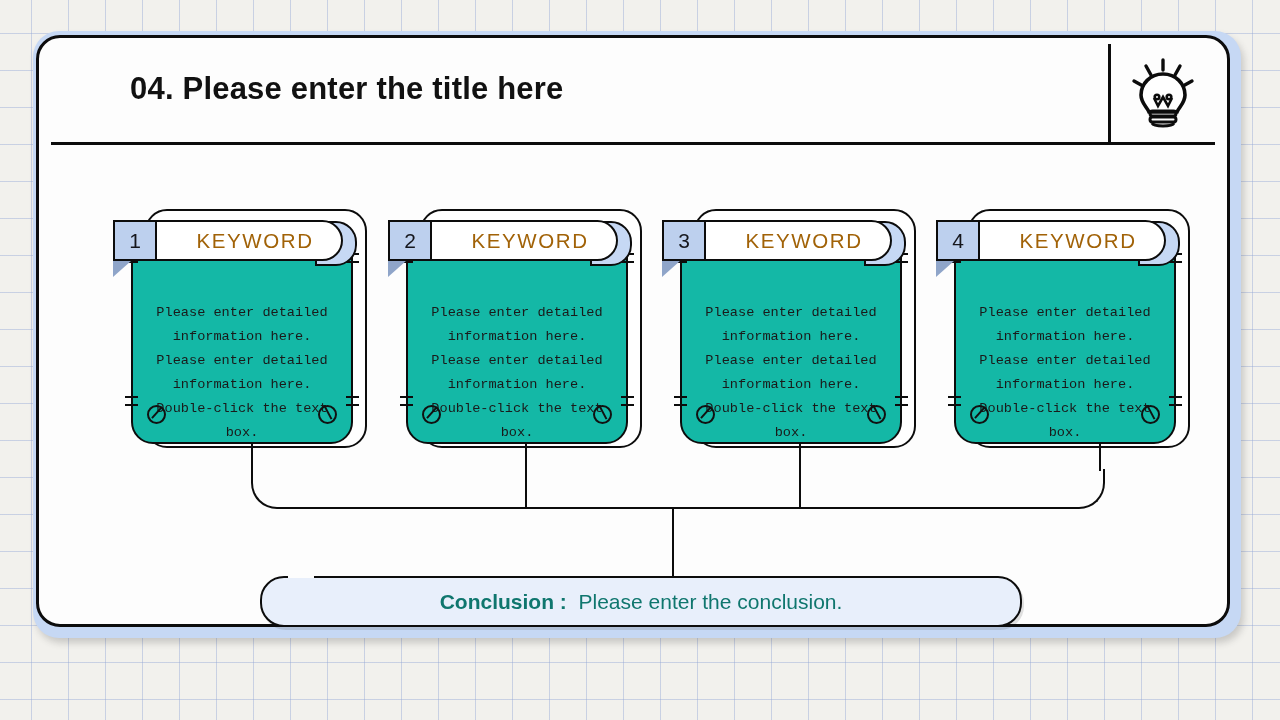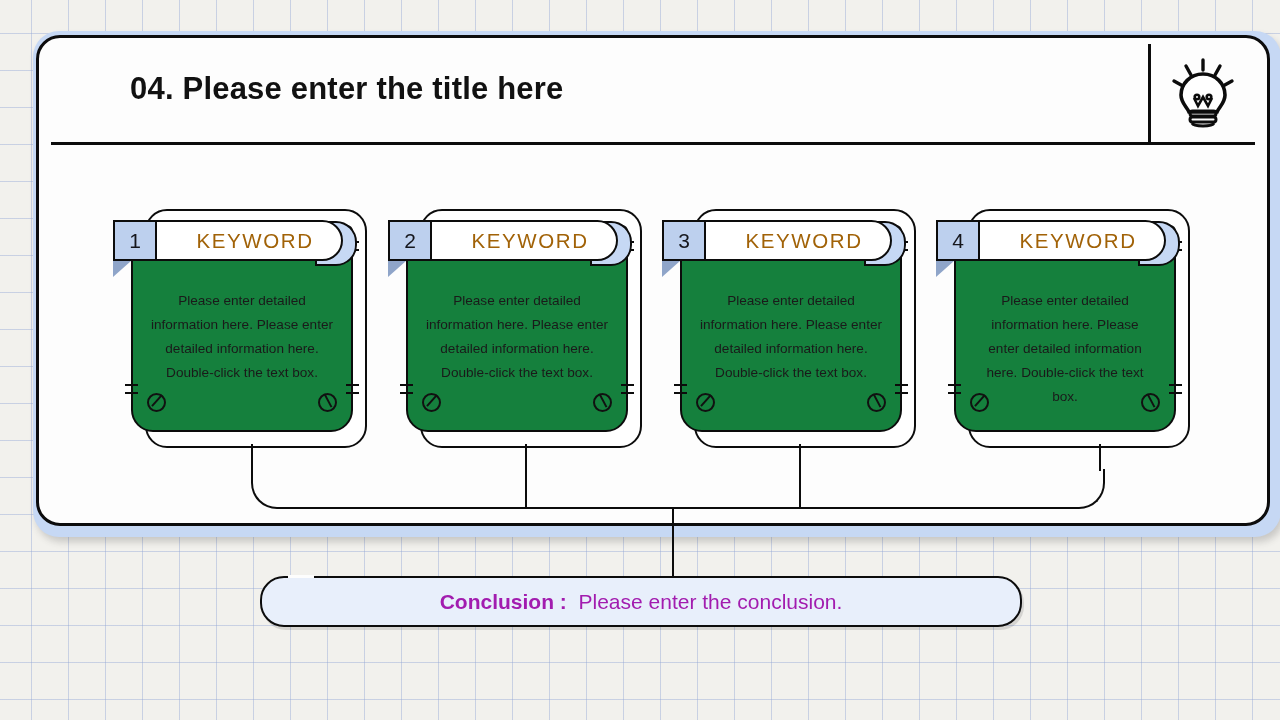--- a/index.html
+++ b/index.html
@@ -9,25 +9,24 @@
     background-color:#f2f1ed;
     background-image:
       linear-gradient(to right, rgba(150,170,215,.45) 1px, transparent 1px),
       linear-gradient(to bottom, rgba(150,170,215,.45) 1px, transparent 1px);
     background-size:37px 37px;
     background-position:-6px -4px;
   }
 
   
   #slide-frame{
-    position:absolute;left:33px;top:31px;width:1208px;height:506px;
+    position:absolute;left:33px;top:31px;width:1208px;height:607px;
     border-radius:26px;
     background:#c6d8f4;          
     box-shadow:3px 5px 7px rgba(60,60,60,.22);
-    padding-left:40px;
   }
   #slide-inner{
     position:absolute;left:3px;top:4px;right:11px;bottom:11px;
     background:#fdfdfd;
     border:3px solid #0c0c0c;
     border-radius:24px;
   }
 
   
   #header{
@@ -52,23 +51,24 @@
   #canvas{position:absolute;left:0;top:101px;right:0;bottom:0;}
 
   
   .card{position:absolute;top:70px;}
 
   .card-backplate{
     position:absolute;left:14px;top:0;width:218px;height:235px;
     border:2.6px solid #0c0c0c;border-radius:22px;background:#fff;
   }
   .card-body{
-    position:absolute;left:0;top:16px;width:218px;height:203px;
+    position:absolute;left:0;top:28px;width:218px;height:203px;
     border:2.6px solid #0c0c0c;border-radius:6px 6px 22px 22px;
-    background:#15803d;
+    background:#14b8a6;
+    font-family:Liberation Mono, monospace;
   }
   .tick{position:absolute;width:13px;height:0;border-top:2.4px solid #0c0c0c;}
   .tick.l{left:-8px;} .tick.r{right:-8px;}
   .tick.t1{top:14px;} .tick.t2{top:22px;}
   .tick.b1{bottom:44px;} .tick.b2{bottom:36px;}
 
   
   .pill-wrap{position:absolute;left:0;top:11px;width:226px;height:43px;}
   .pill-shadow{
     position:absolute;right:0;top:1px;width:38px;height:41px;
@@ -126,21 +126,21 @@
   
   #conclusion-bar{
     position:absolute;left:221px;top:437px;width:758px;height:47px;
     background:#e8effb;border:2.6px solid #0c0c0c;border-radius:24px;
     display:flex;align-items:center;justify-content:center;
     box-shadow:2px 3px 0 rgba(20,20,20,.13);
   }
   #concl-dash{
     position:absolute;left:26px;top:-3px;width:26px;height:3px;background:#fdfdfd;
   }
-  .concl-text{font-size:21px;color:#a21caf;white-space:nowrap;}
+  .concl-text{font-size:21px;color:#0f766e;white-space:nowrap;}
   .concl-strong{font-weight:bold;}
 </style>
 </head>
 <body>
 
 <div id="slide-frame">
   <div id="slide-inner">
 
     <div id="header">
       <div id="page-title"><span id="title-num">04.</span><span> Please enter the title here</span></div>

